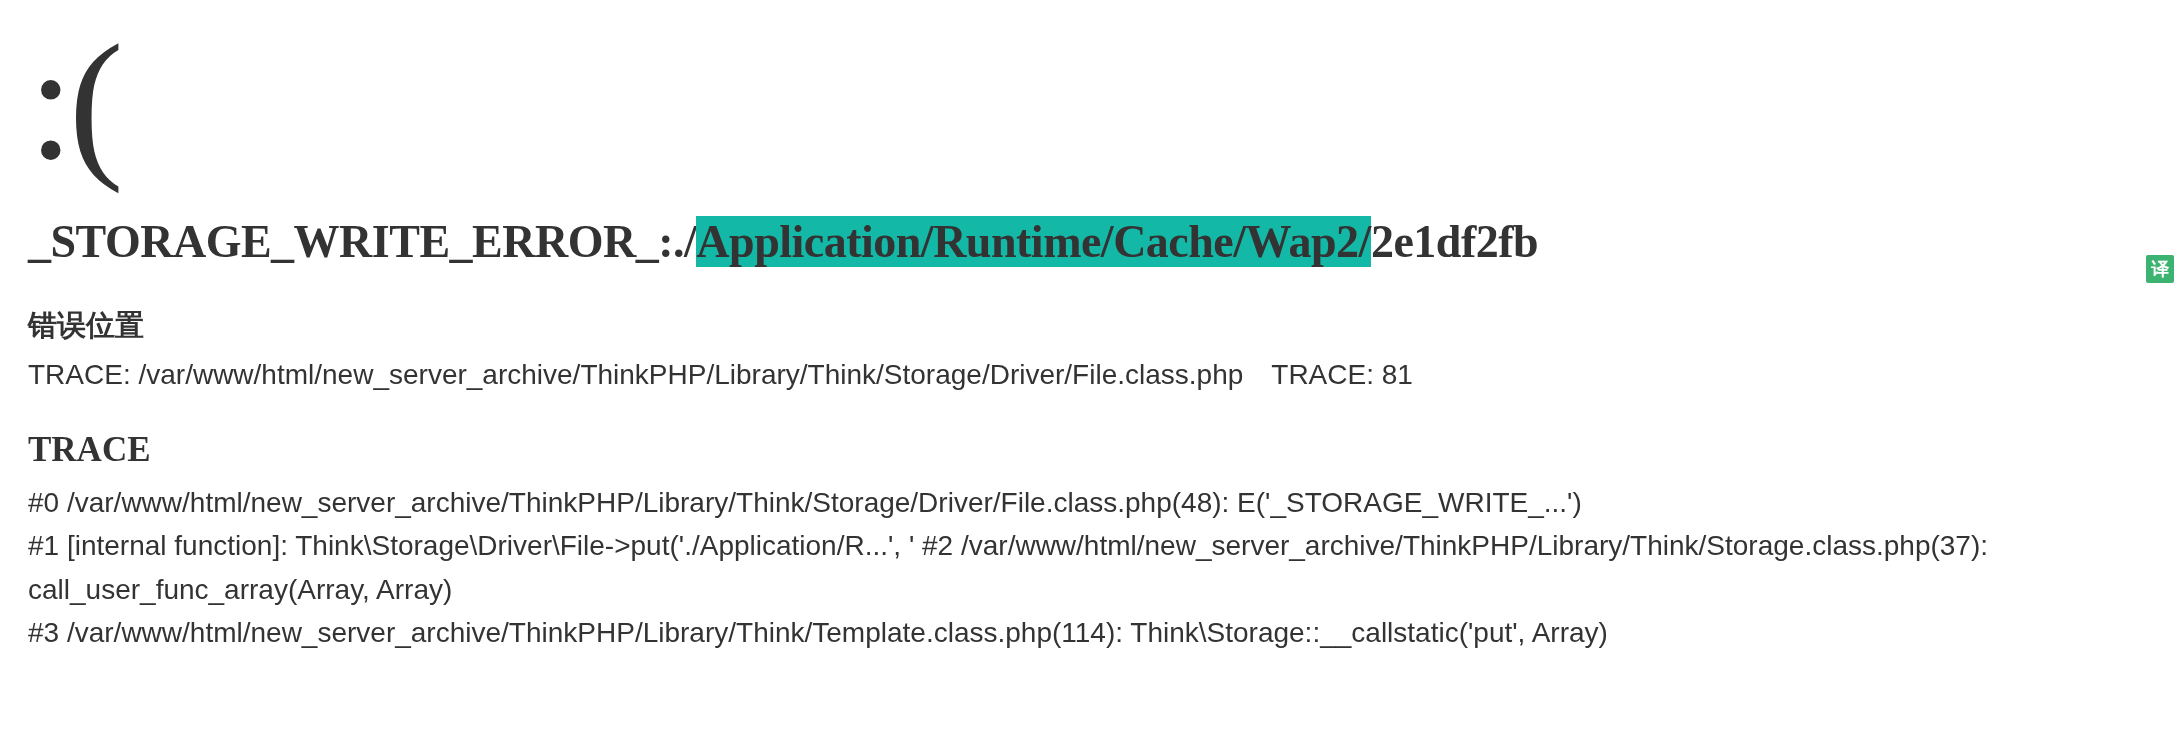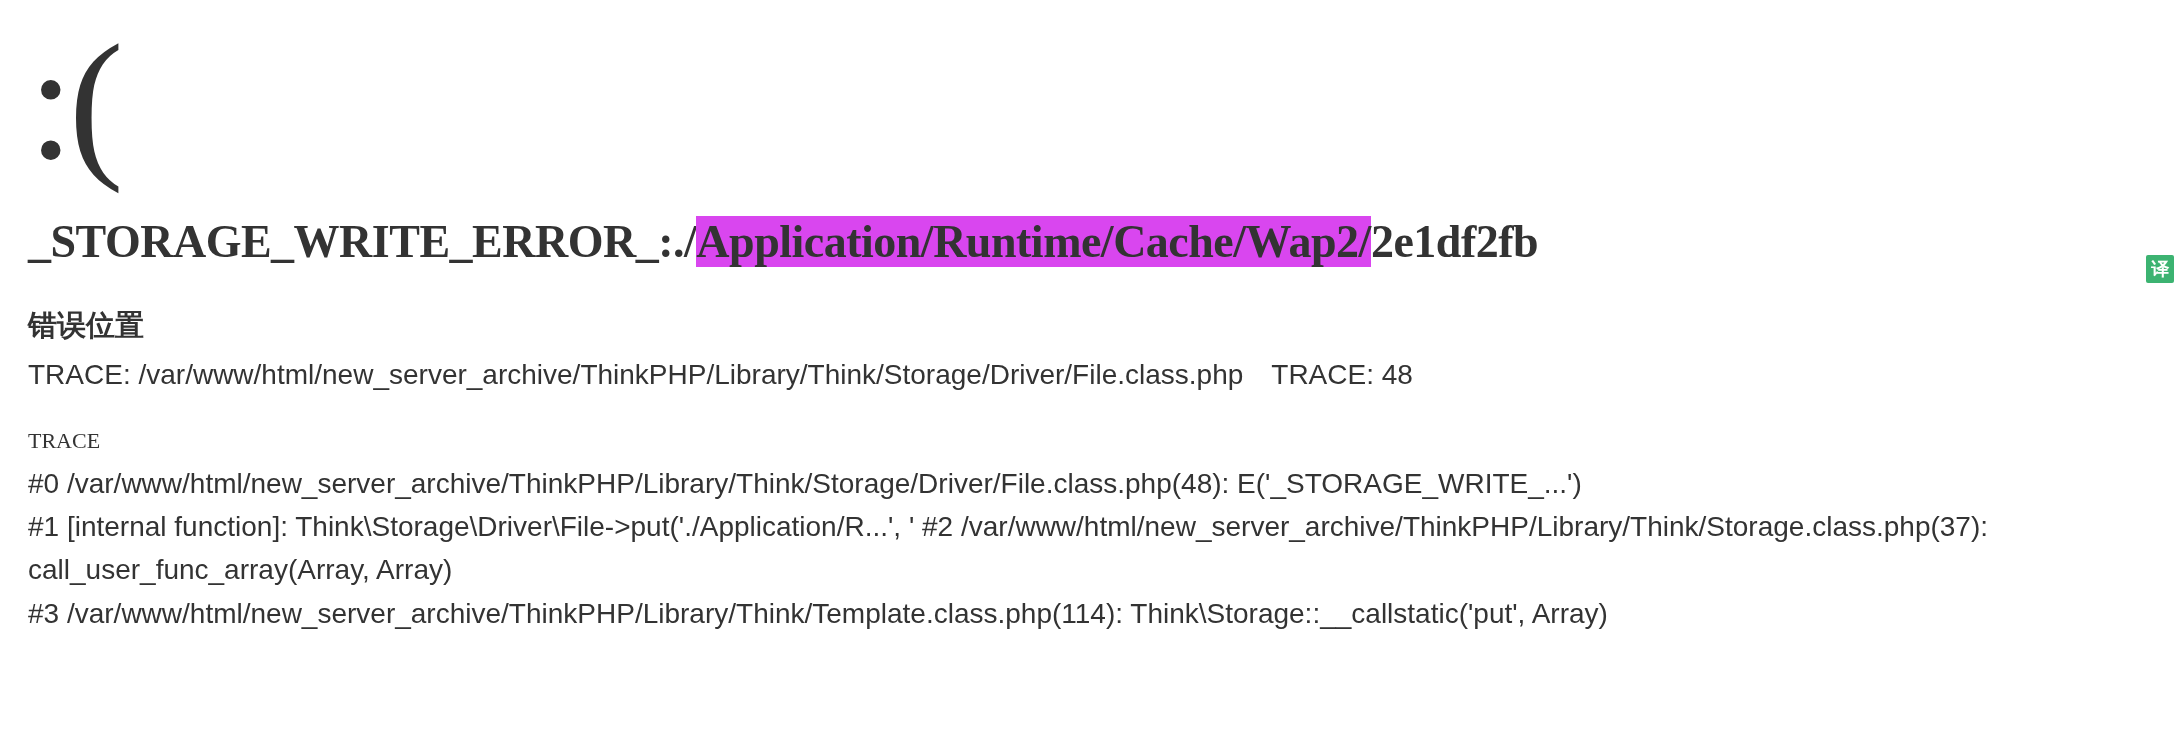--- a/index.html
+++ b/index.html
@@ -30,21 +30,21 @@
       font-family: Georgia, "Times New Roman", serif;
       font-size: 46px;
       font-weight: bold;
       color: #333333;
       margin-bottom: 28px;
       white-space: nowrap;
       letter-spacing: -0.5px;
       position: relative;
     }
     .highlighted {
-      background-color: #d946ef;
+      background-color: #14b8a6;
     }
     .translate-badge {
       position: absolute;
       display: inline-flex;
       align-items: center;
       justify-content: center;
       width: 28px;
       height: 28px;
       background: #3cb371;
       color: #ffffff;
@@ -65,22 +65,22 @@
       font-size: 28px;
       color: #333333;
       margin-bottom: 28px;
     }
     .file-line .gap {
       display: inline-block;
       width: 28px;
     }
     .trace-heading {
       font-family: Georgia, "Times New Roman", serif;
-      font-size: 22px;
-      font-weight: normal;
+      font-size: 35px;
+      font-weight: bold;
       color: #333333;
       margin-bottom: 5px;
     }
     .trace-line {
       font-size: 28px;
       color: #333333;
       line-height: 1.55;
     }
   </style>
 </head>
@@ -89,20 +89,20 @@
 <div class="sad-face">:(</div>
 
 <div class="error-title">
   <span>_STORAGE_WRITE_ERROR_:./</span><span class="highlighted">Application/Runtime/Cache/Wap2/</span><span>2e1df2fb</span>
   <span class="translate-badge">译</span>
 </div>
 
 <div class="section-heading">错误位置</div>
 
 <div class="file-line">
-  <span>TRACE: </span><span>/var/www/html/new_server_archive/ThinkPHP/Library/Think/Storage/Driver/File.class.php</span><span class="gap"></span><span>TRACE: </span><span>48</span>
+  <span>TRACE: </span><span>/var/www/html/new_server_archive/ThinkPHP/Library/Think/Storage/Driver/File.class.php</span><span class="gap"></span><span>TRACE: </span><span>81</span>
 </div>
 
 <div class="trace-heading">TRACE</div>
 
 <div class="trace-line">#0 /var/www/html/new_server_archive/ThinkPHP/Library/Think/Storage/Driver/File.class.php(48): E('_STORAGE_WRITE_...')</div>
 <div class="trace-line">#1 [internal function]: Think\Storage\Driver\File-&gt;put('./Application/R...', ' #2 /var/www/html/new_server_archive/ThinkPHP/Library/Think/Storage.class.php(37): call_user_func_array(Array, Array)</div>
 <div class="trace-line">#3 /var/www/html/new_server_archive/ThinkPHP/Library/Think/Template.class.php(114): Think\Storage::__callstatic('put', Array)</div>
 
 </body></html>

